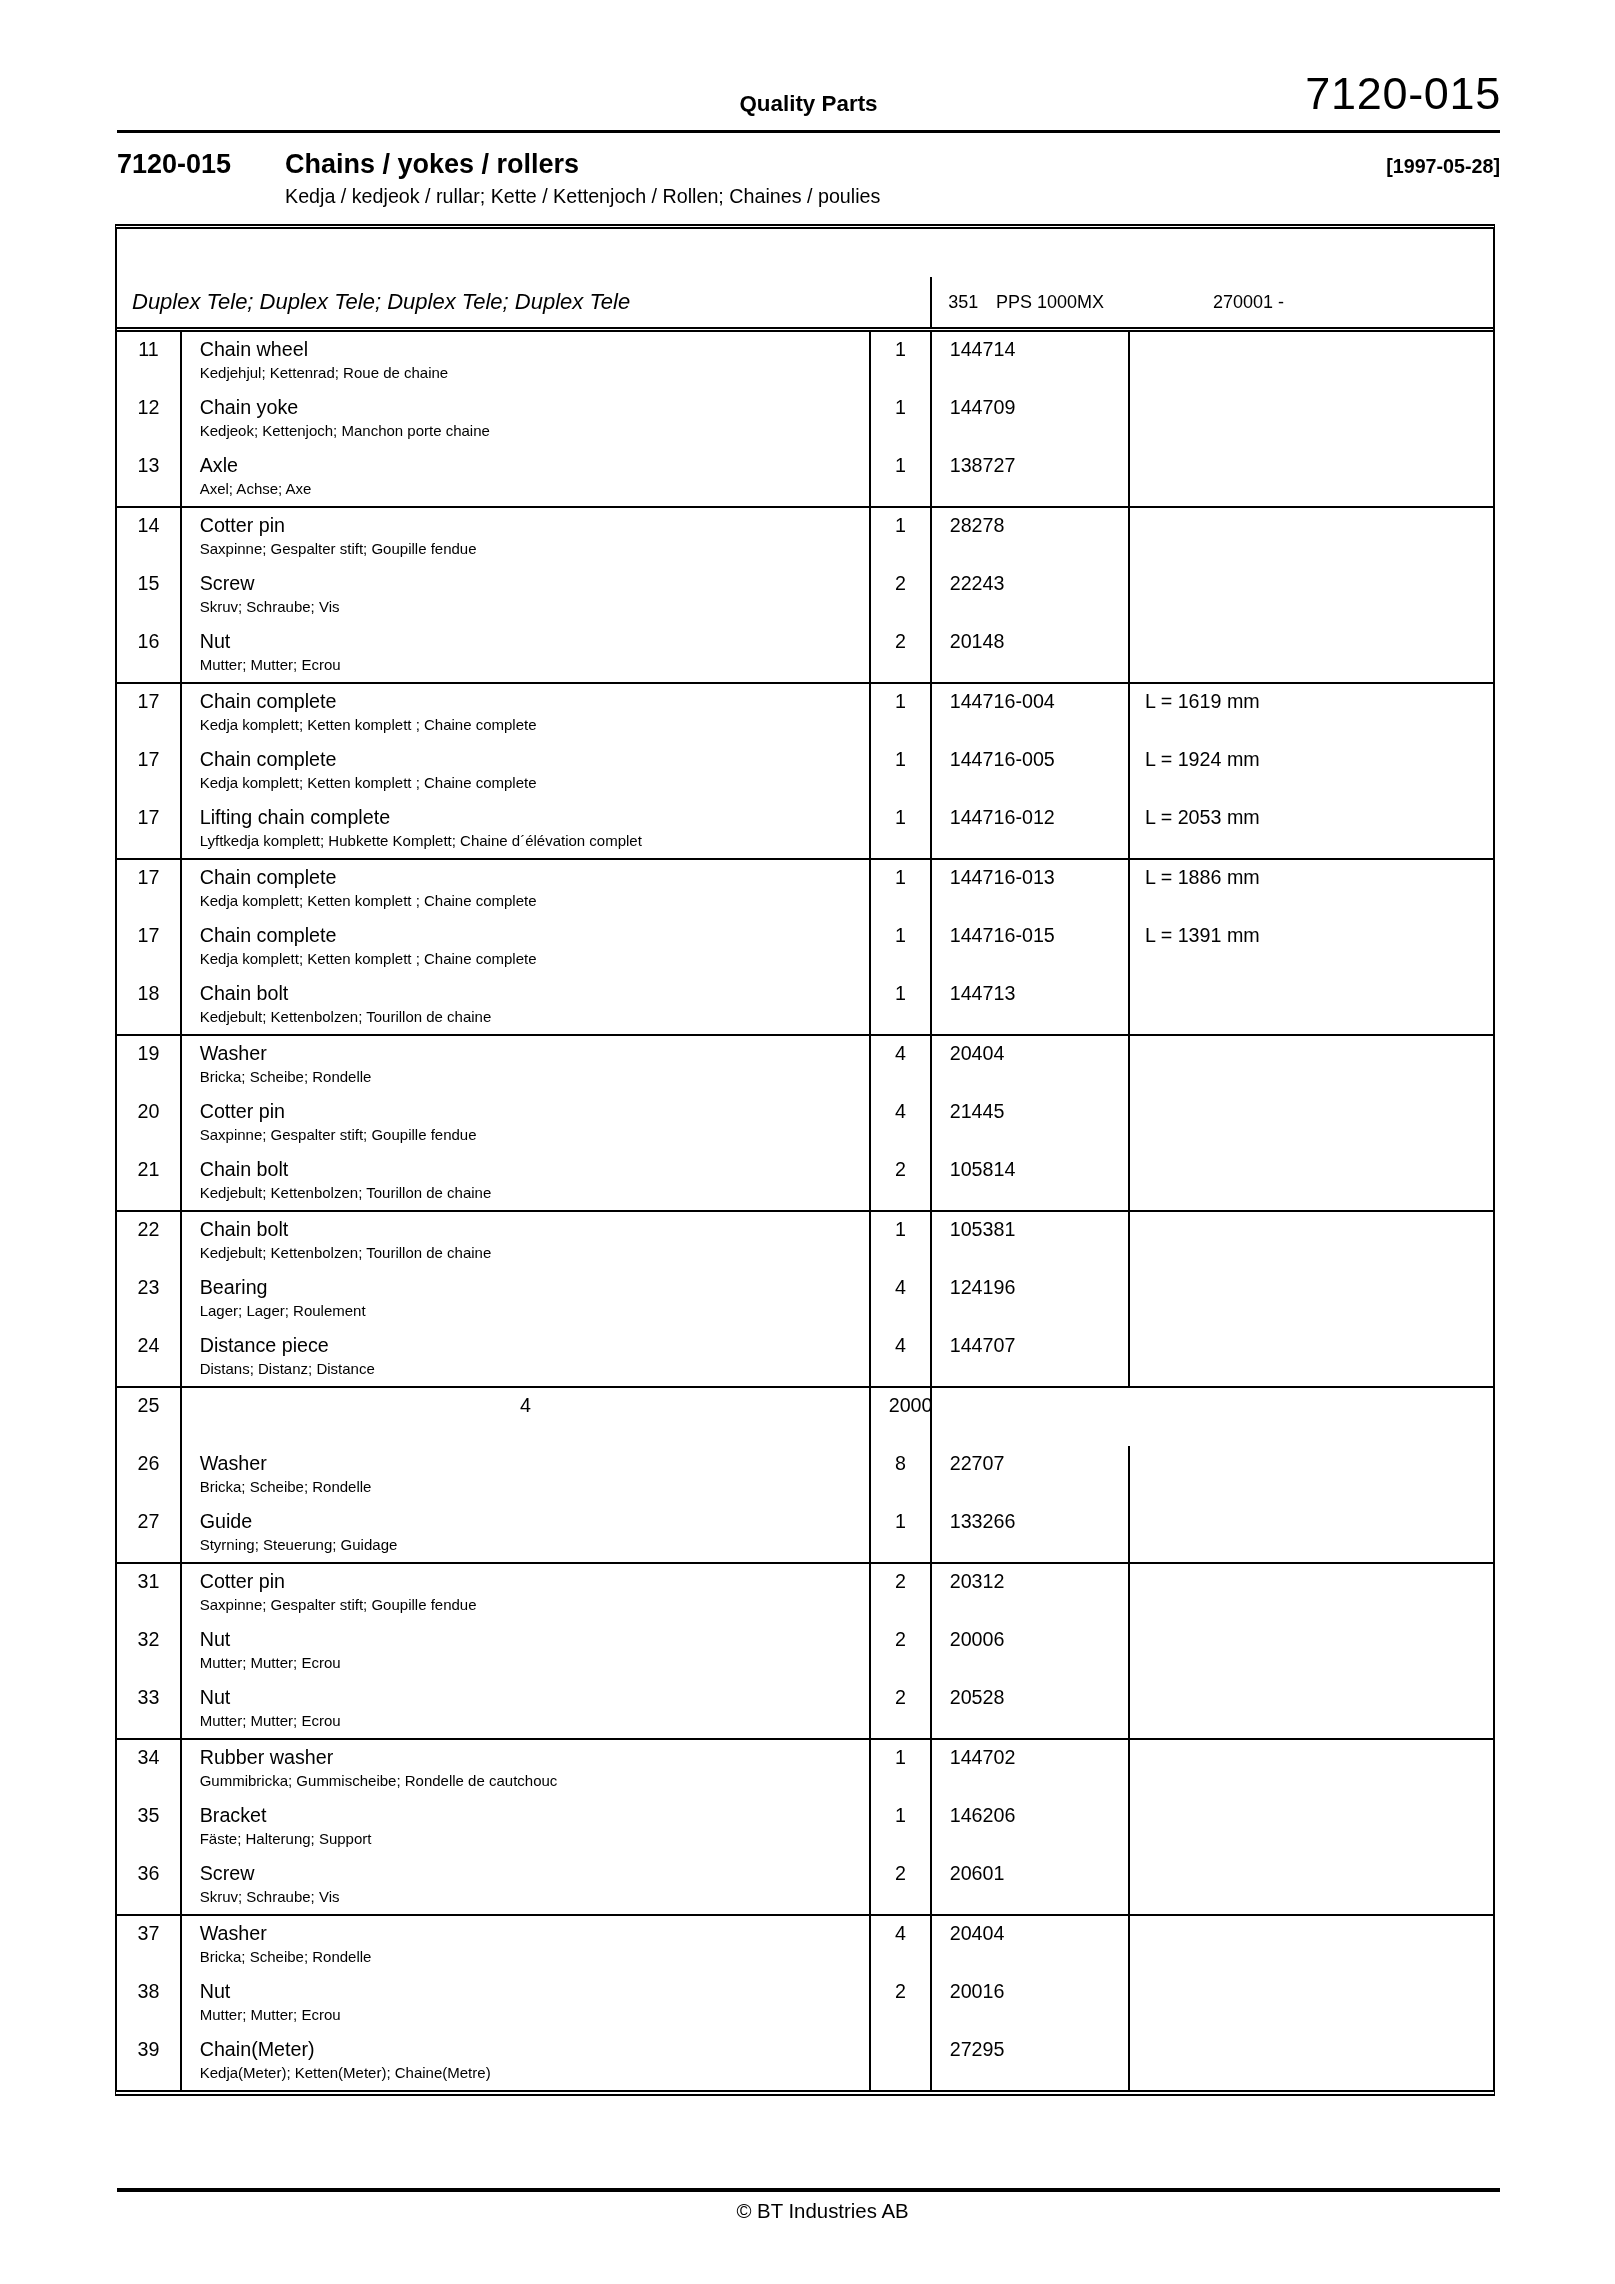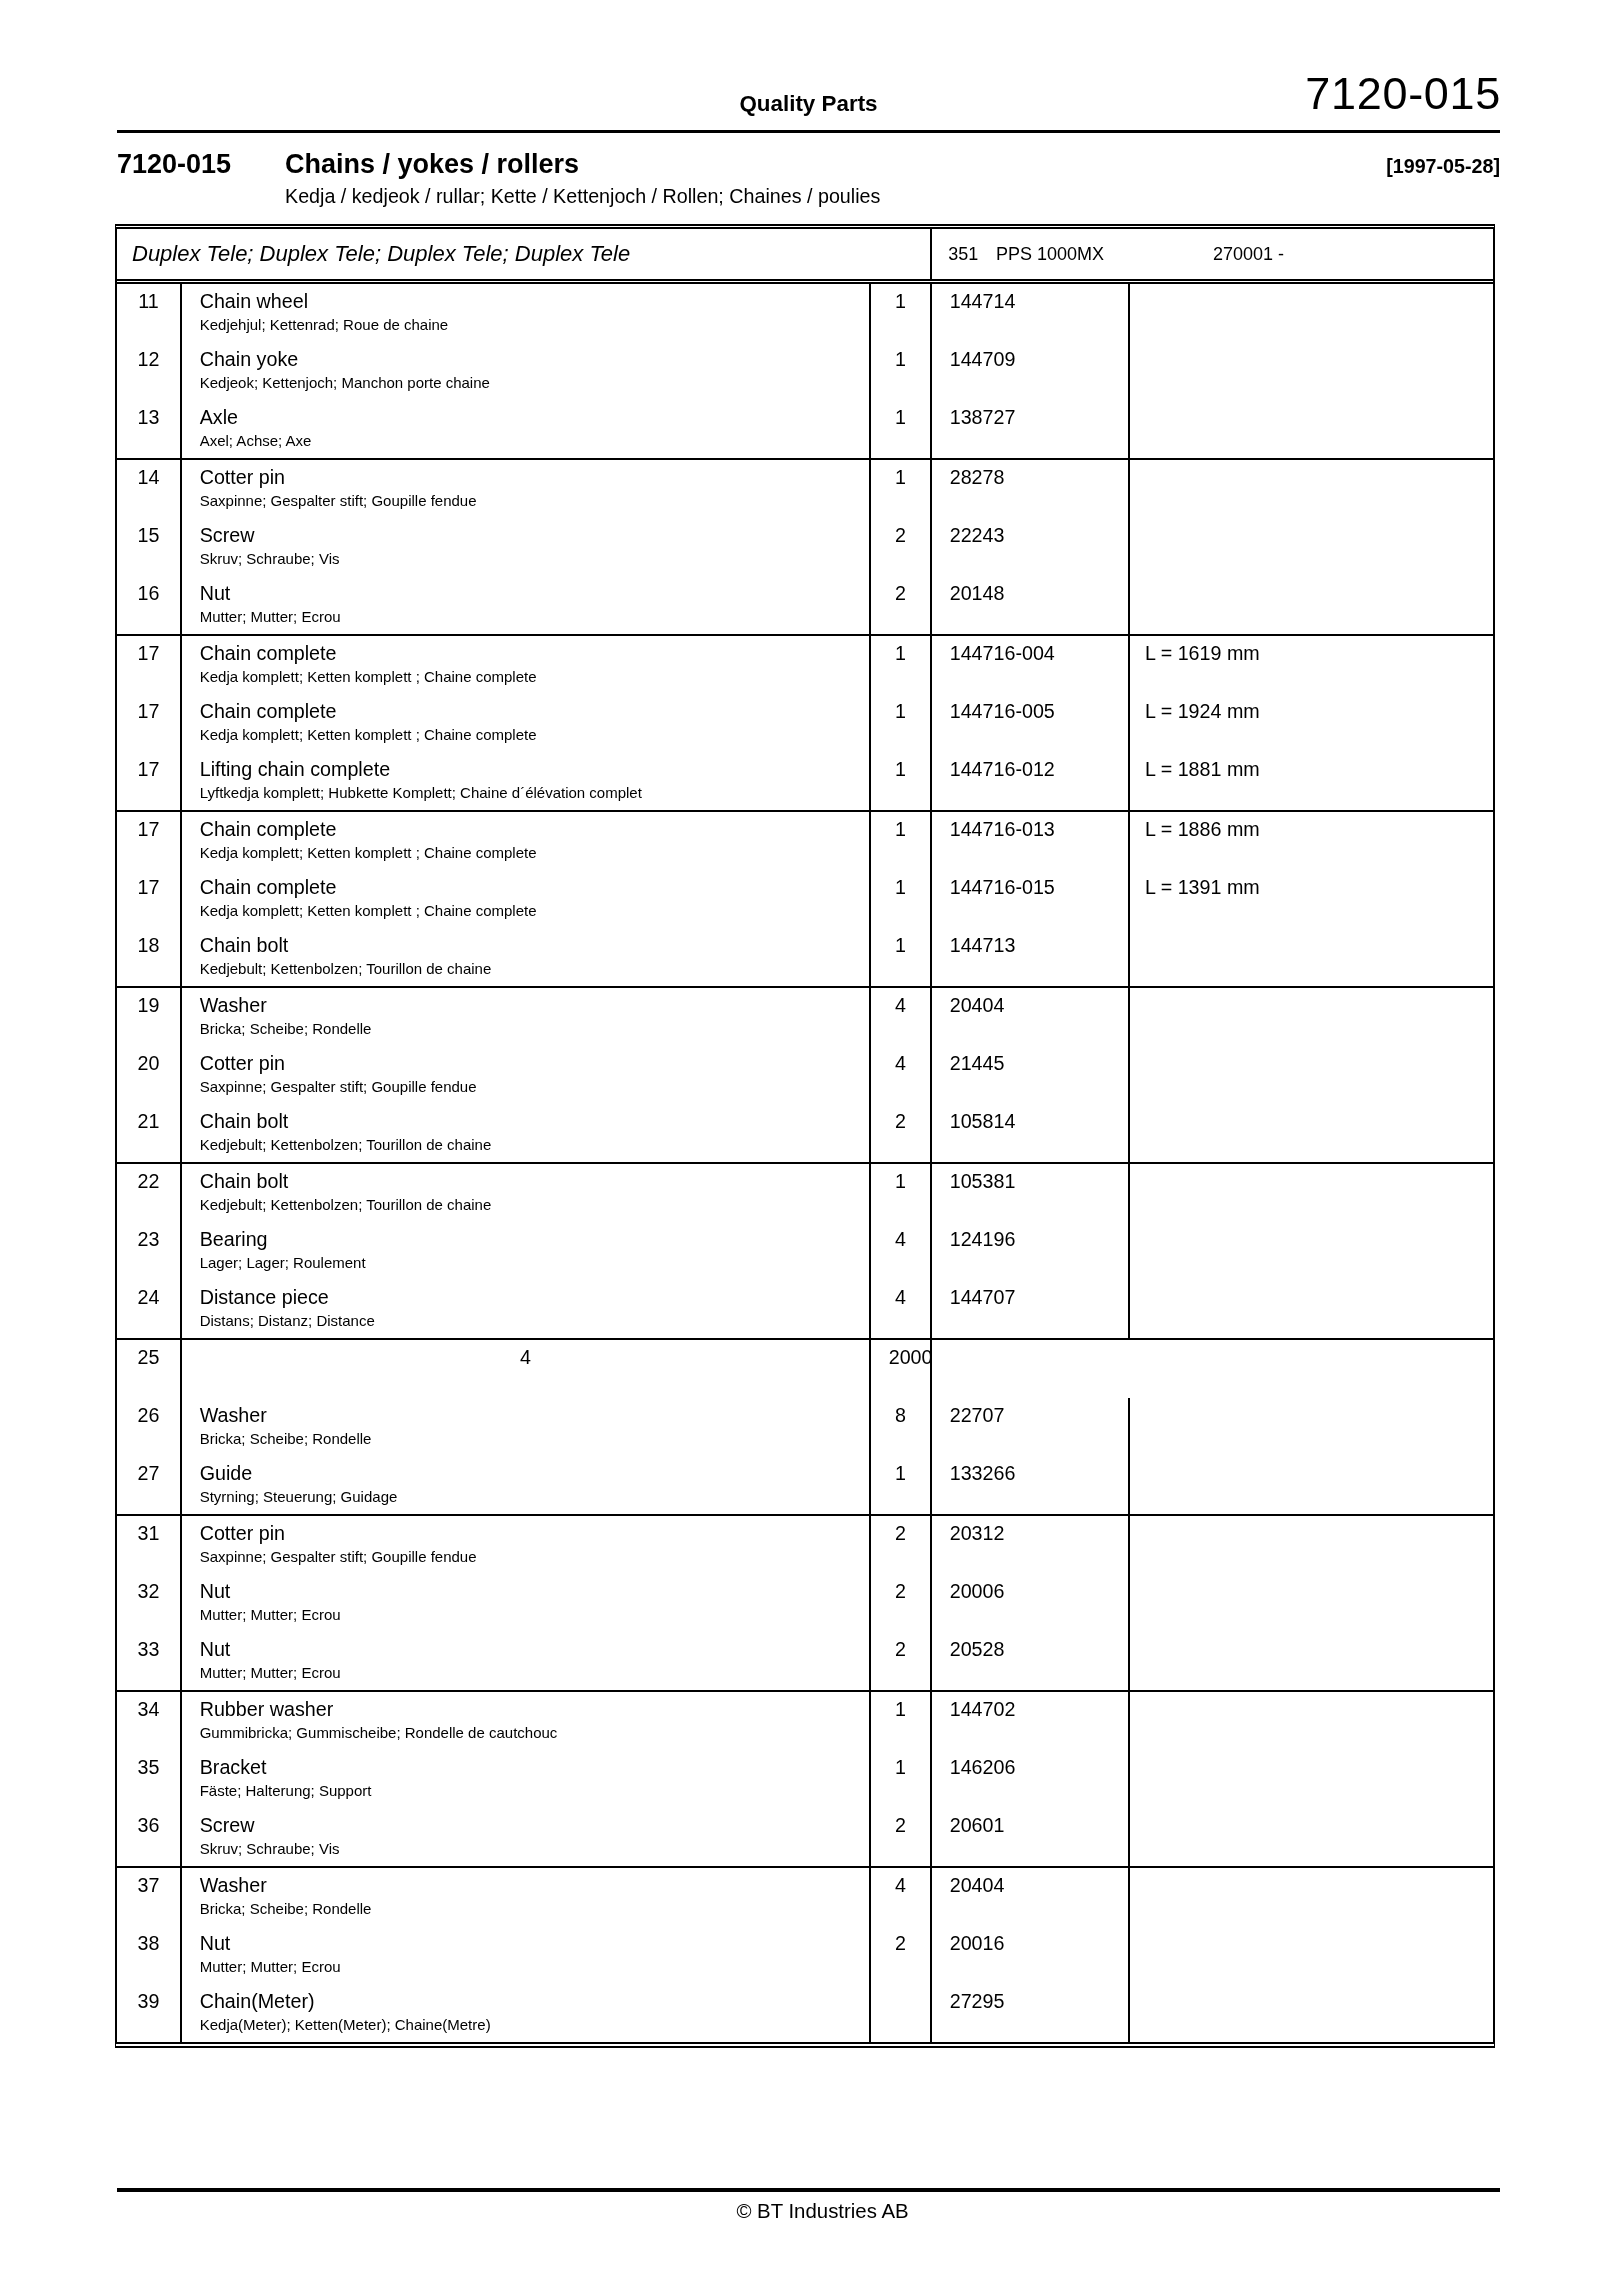--- a/index.html
+++ b/index.html
@@ -16,21 +16,21 @@
   .t-name     { font-size:27px; font-weight:700; flex:1 1 auto; }
   .t-date     { font-size:19.7px; font-weight:700; white-space:nowrap; }
   .subtitle   { position:absolute; top:185px; left:285px; font-size:19.7px; }
 
   
   .parts-table {
     position:absolute; top:224px; left:115px; width:1380px; box-sizing:border-box;
     border:2px solid #000; border-top:5.4px double #000; border-bottom:6.8px double #000;
     background:#fff;
   }
-  .band { display:grid; grid-template-columns:815px 1fr; height:50px; border-bottom:5.4px double #000; }
+  .band { display:grid; grid-template-columns:815px 1fr; height:50px; border-bottom:5.4px double #000;margin-top:48px; }
   .band-left {
     box-sizing:border-box; border-right:2px solid #000;
     font-style:italic; font-size:22px; line-height:50px; padding-left:15px; white-space:nowrap; overflow:hidden;
   }
   .band-right { position:relative; }
   .band-right span { position:absolute; top:0; line-height:50px; font-size:18px; white-space:nowrap; }
   .br-1 { left:16.3px; } .br-2 { left:64px; } .br-3 { left:281px; }
 
   .thead { display:grid; grid-template-columns:65px 689px 61px 198px 1fr; height:35px; border-bottom:4.8px double #000; }
   .thead > div {
@@ -168,21 +168,21 @@
     <div class="c-note">L = 1924 mm</div>
   </div>
           <div class="trow">
     <div class="c-pos">17</div>
     <div class="c-desc">
       <div class="d1">Lifting chain complete</div>
       <div class="d2">Lyftkedja komplett; Hubkette Komplett; Chaine d´élévation complet</div>
     </div>
     <div class="c-pcs">1</div>
     <div class="c-part">144716-012</div>
-    <div class="c-note">L = 1881 mm</div>
+    <div class="c-note">L = 2053 mm</div>
   </div>
         </div>
         <div class="tgroup">
           <div class="trow">
     <div class="c-pos">17</div>
     <div class="c-desc">
       <div class="d1">Chain complete</div>
       <div class="d2">Kedja komplett; Ketten komplett ; Chaine complete</div>
     </div>
     <div class="c-pcs">1</div>

